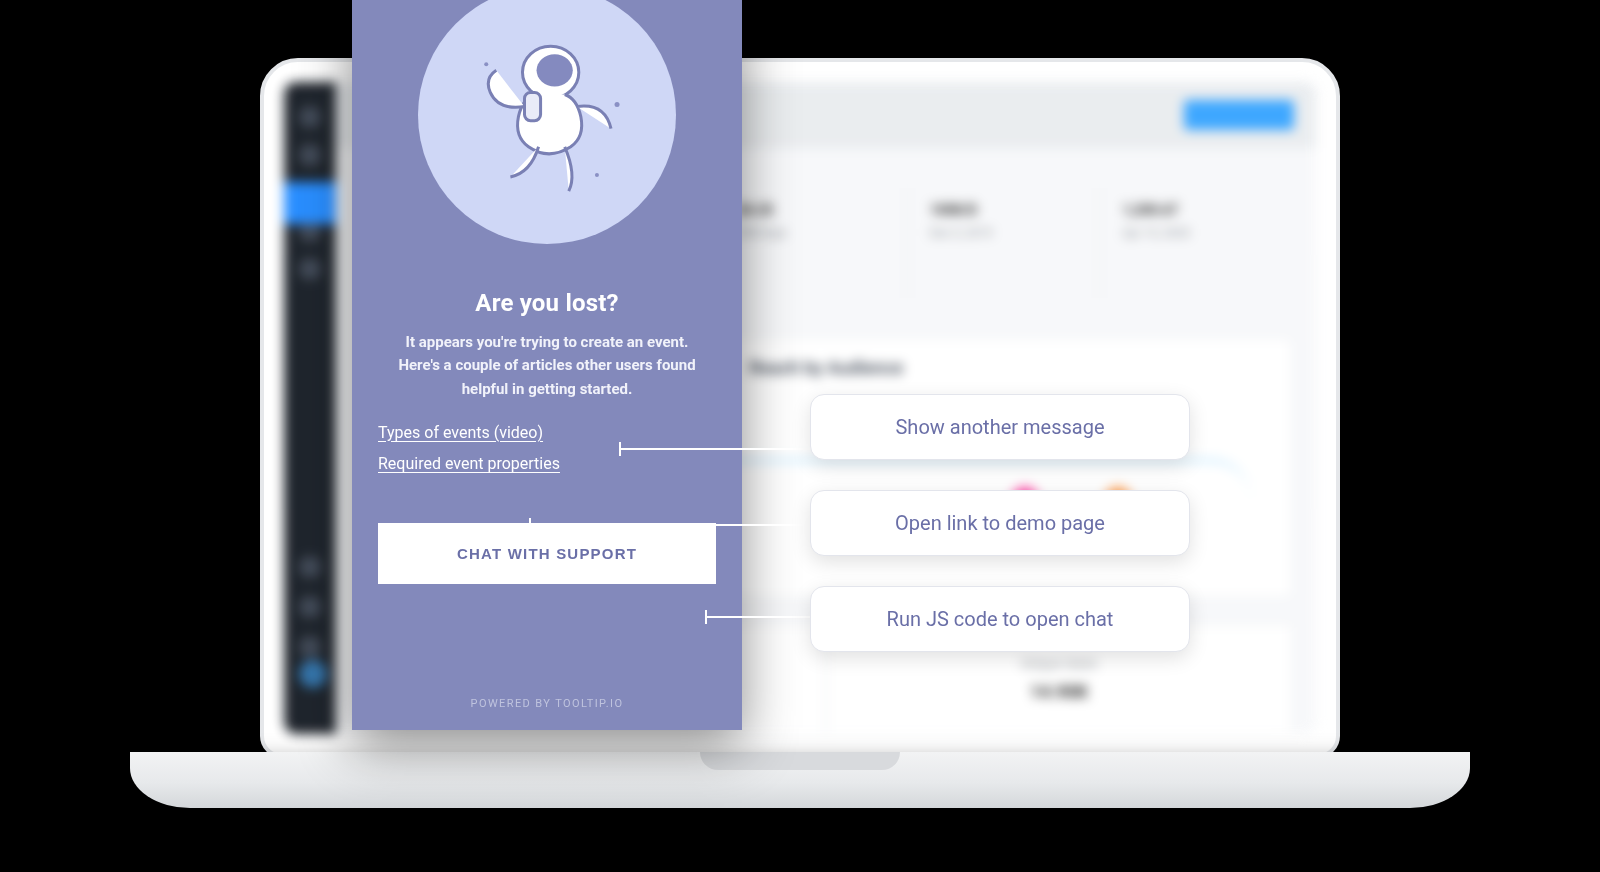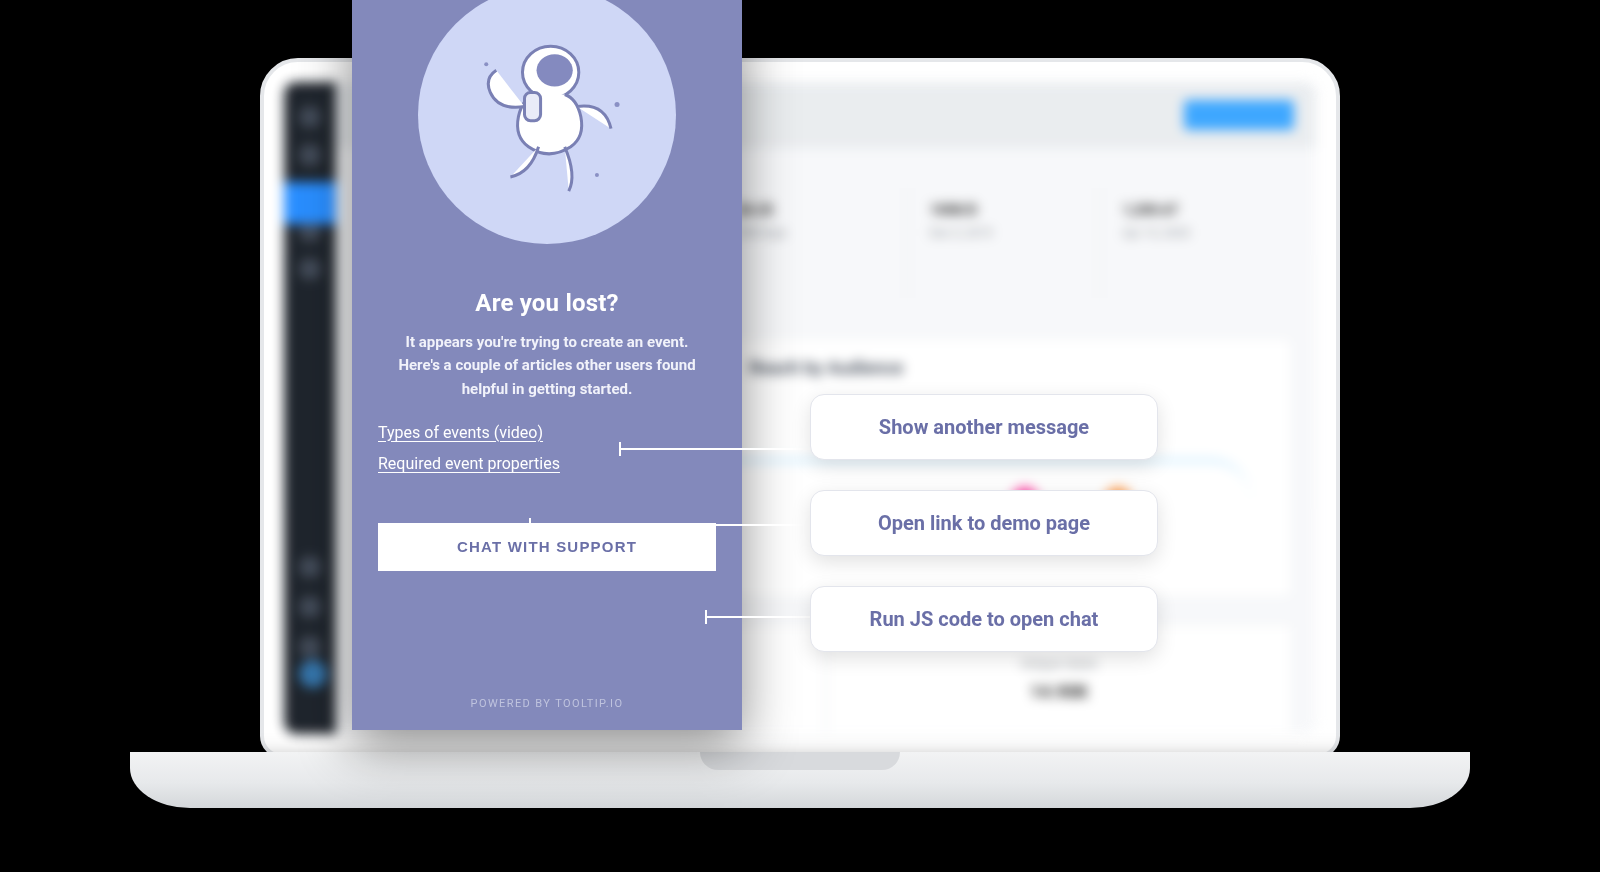--- a/index.html
+++ b/index.html
@@ -221,49 +221,49 @@
     padding: 0 26px;
     margin-top: 34px;
   }
   .panel .cta {
     margin-top: 50px;
     align-self: stretch;
     padding: 0 26px;
   }
   .panel .cta button {
     width: 100%;
-    height: 48px;
+    height: 61px;
     background: #fff;
     border: none;
     color: #6a6fa7;
     font-size: 15px;
     font-weight: 700;
     letter-spacing: 1.2px;
     cursor: pointer;
   }
   .panel .footer {
     margin-top: auto;
     padding: 18px 0 20px;
     font-size: 11px;
     letter-spacing: 1.4px;
     color: #bfc3de;
   }
 
   
   .callout {
     position: absolute;
-    width: 348px;
+    width: 380px;
     height: 66px;
     background: #fff;
     border: 1px solid #e3e5ec;
     border-radius: 14px;
     box-shadow: 0 6px 20px rgba(0,0,0,.12);
     color: #6a6fa7;
     font-size: 20px;
-    font-weight: 700;
+    font-weight: 400;
     display:flex; align-items:center; justify-content:center;
   }
   .connector {
     position: absolute;
     height: 2px;
     background: #fff;
   }
   .connector::before {
     content:"";
     position:absolute;

